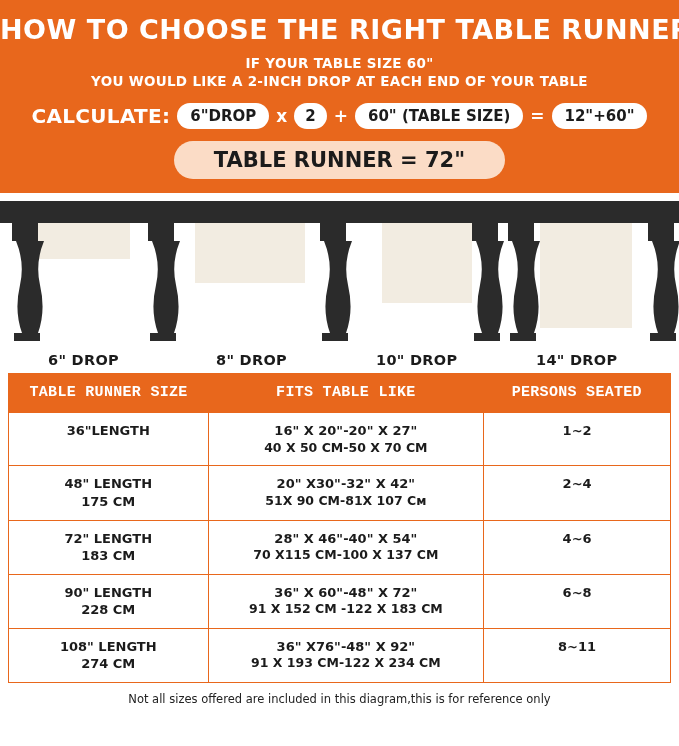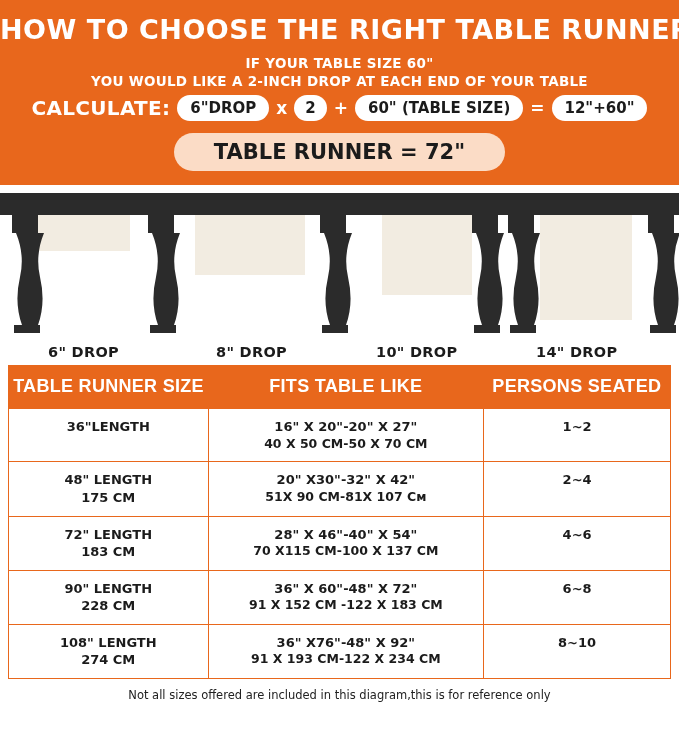--- a/index.html
+++ b/index.html
@@ -45,21 +45,21 @@
     letter-spacing: 0.3px;
     margin: 2px 0;
     font-family: "DejaVu Sans", sans-serif;
   }
 
   .calc-row {
     display: flex;
     align-items: center;
     justify-content: center;
     gap: 7px;
-    margin-top: 6px;
+    margin-top: 14px;
     padding: 0 8px;
   }
   .calc-label {
     font-size: 20px;
     font-weight: bold;
     color: #ffffff;
     font-family: "DejaVu Sans", sans-serif;
     letter-spacing: 0.3px;
   }
   .pill {
@@ -124,23 +124,23 @@
     border-top: none;
   }
   .spec-head {
     display: flex;
     background: #e8671c;
     color: #ffffff;
   }
   .spec-head div {
     padding: 11px 4px;
     text-align: center;
-    font-size: 18px;
-    font-weight: bold;
-    font-family: Liberation Sans, sans-serif;
+    font-size: 15px;
+    font-weight: bold;
+    font-family: Liberation Mono, monospace;
     letter-spacing: 0.3px;
   }
   .c1 { width: 30%; }
   .c2 { width: 42%; }
   .c3 { width: 28%; }
 
   .spec-row {
     display: flex;
     border-top: 1px solid #e8671c;
   }
@@ -305,19 +305,19 @@
 
     <div class="spec-row">
       <div class="c1">
         <span class="cell-line">108" LENGTH</span>
         <span class="cell-line">274 CM</span>
       </div>
       <div class="c2">
         <span class="cell-line">36" X76"-48" X 92"</span>
         <span class="cell-line small">91 X 193 CM-122 X 234 CM</span>
       </div>
-      <div class="c3">8~10</div>
+      <div class="c3">8~11</div>
     </div>
   </div>
 
   <div class="footnote">Not all sizes offered are included in this diagram,this is for reference only</div>
 
 </div>
 
 </body></html>

